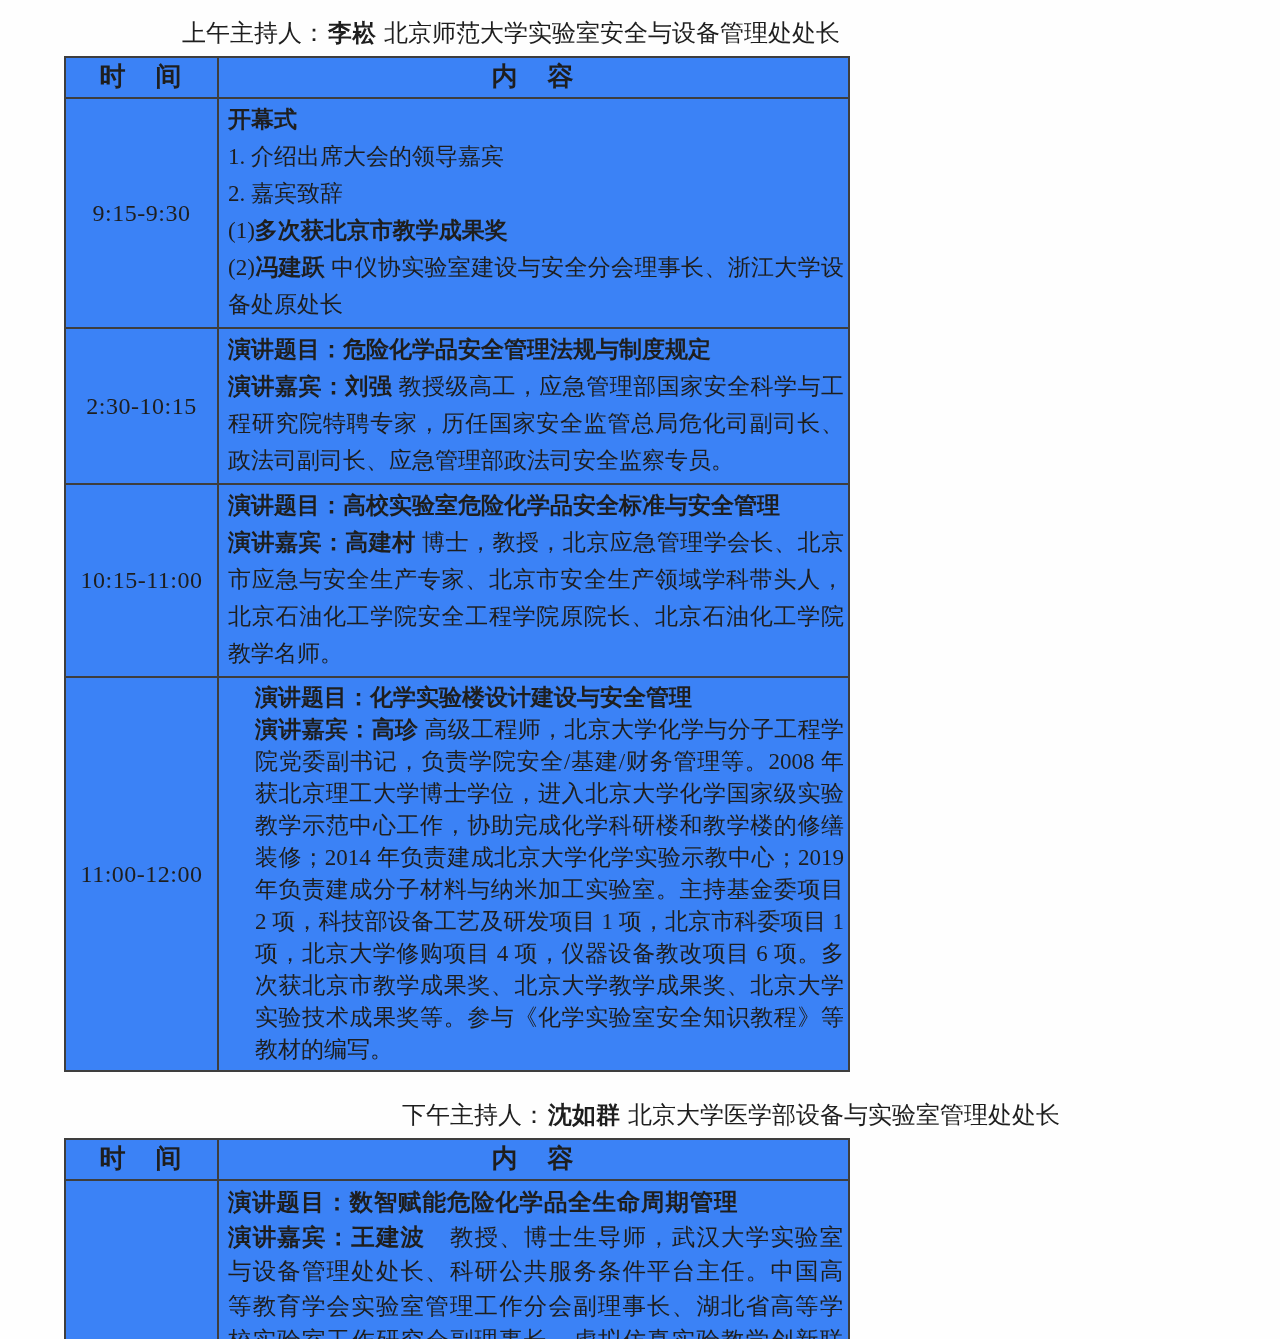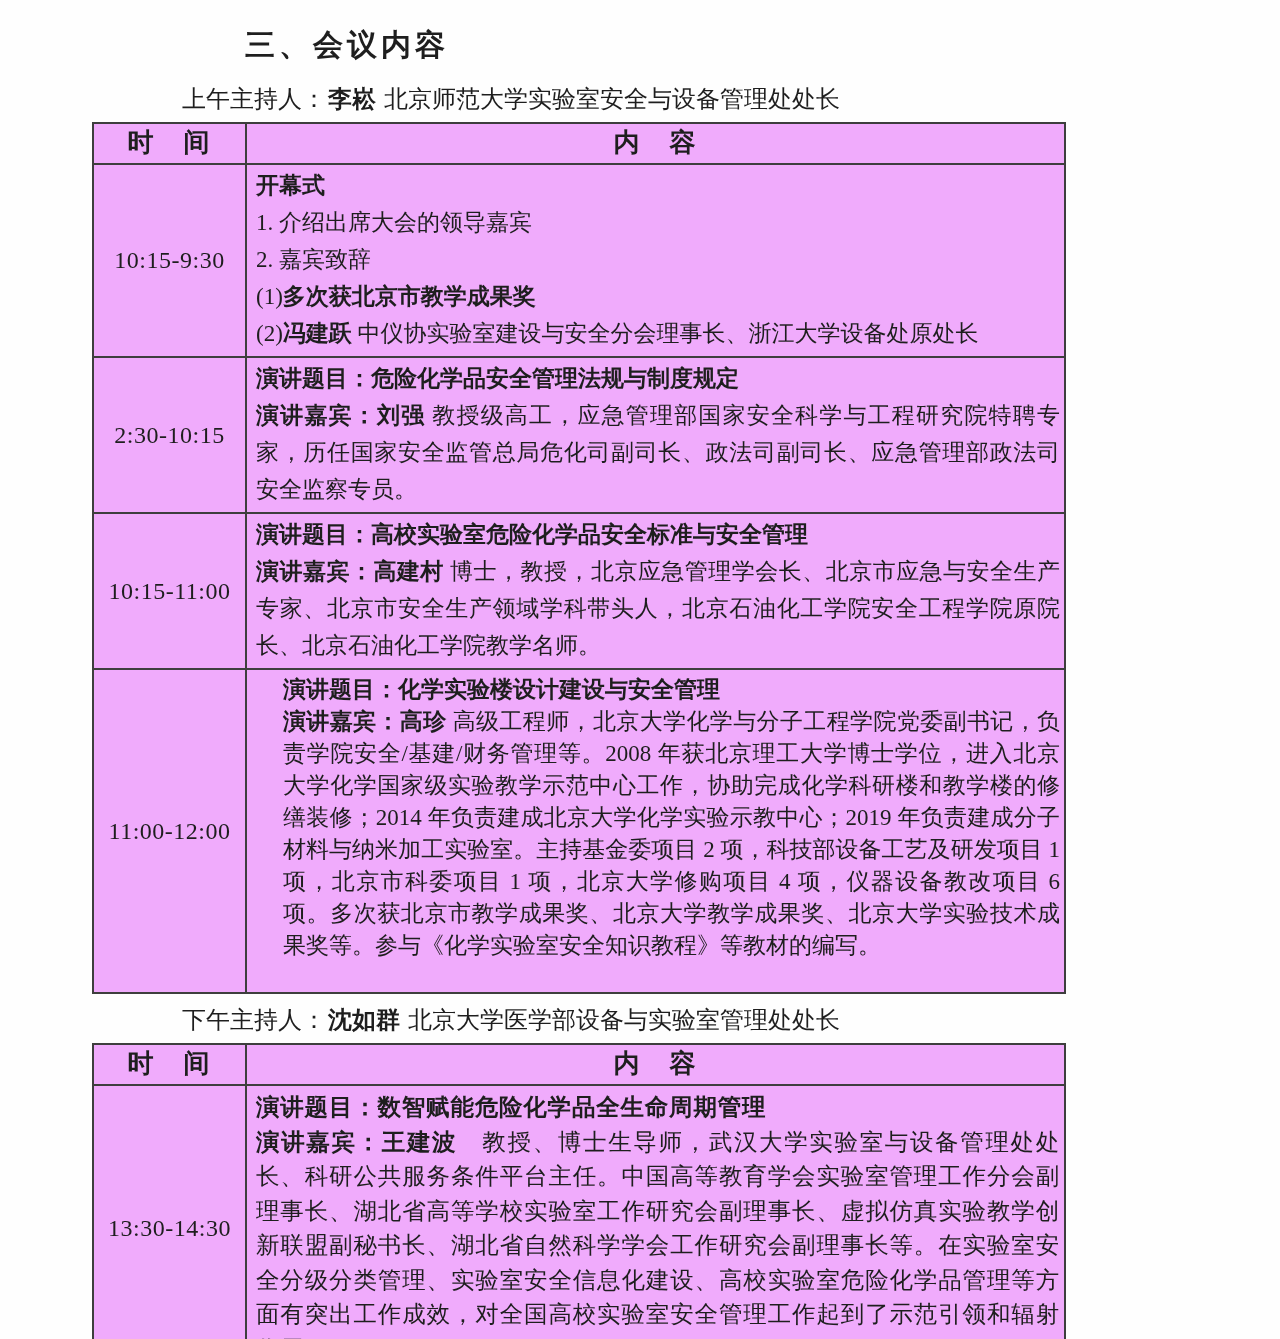--- a/index.html
+++ b/index.html
@@ -33,23 +33,23 @@
     line-height: 34px;
     white-space: nowrap;
   }
   .host-line .host-name {
     font-weight: bold;
     margin: 0 8px 0 2px;
   }
   table.agenda {
     border-collapse: collapse;
     table-layout: fixed;
-    margin-left: 92px;
-    width: 974px;
-    background: #f0abfc;
+    margin-left: 64px;
+    width: 786px;
+    background: #3b82f6;
   }
   table.agenda th,
   table.agenda td {
     border: 2px solid #3e3e3e;
   }
   col.col-time { width: 153px; }
   table.agenda th {
     font-size: 26px;
     font-weight: bold;
     height: 30px;
@@ -83,47 +83,46 @@
     line-height: 34.5px;
     font-size: 23.5px;
     letter-spacing: 0.8px;
     padding-top: 4px;
   }
   .h-r1 td.content-cell { height: 185px; }
   .h-r2 td.content-cell { height: 146px; }
   .h-r3 td.content-cell { height: 146px; }
   .h-r4 td.content-cell { height: 314px; }
   .h-pm td.content-cell { height: 272px; }
-  .afternoon-host { margin-top: 9px; }
+  .afternoon-host { margin-top: 26px; text-align: center; }
 </style>
 </head>
 <body>
 
 <div class="page">
 
-  <div class="doc-title">三、会议内容</div>
 
   <div class="host-line">
     <span>上午主持人：</span><span class="host-name">李崧</span><span>北京师范大学实验室安全与设备管理处处长</span>
   </div>
 
   <table class="agenda">
     <colgroup>
         <col class="col-time">
         <col>
       </colgroup>
     <thead>
       <tr>
         <th>时　间</th>
         <th>内　容</th>
       </tr>
     </thead>
     <tbody>
       <tr class="h-r1">
-        <td class="time-cell">10:15-9:30</td>
+        <td class="time-cell">9:15-9:30</td>
         <td class="content-cell">
           <p><span class="b">开幕式</span></p>
           <p><span class="r">1. 介绍出席大会的领导嘉宾</span></p>
           <p><span class="r">2. 嘉宾致辞</span></p>
           <p><span class="r">(1)</span><span class="b">多次获北京市教学成果奖</span></p>
           <p><span class="r">(2)</span><span class="b">冯建跃</span><span class="r"> 中仪协实验室建设与安全分会理事长、浙江大学设备处原处长</span></p>
         </td>
       </tr>
       <tr class="h-r2">
         <td class="time-cell">2:30-10:15</td>

